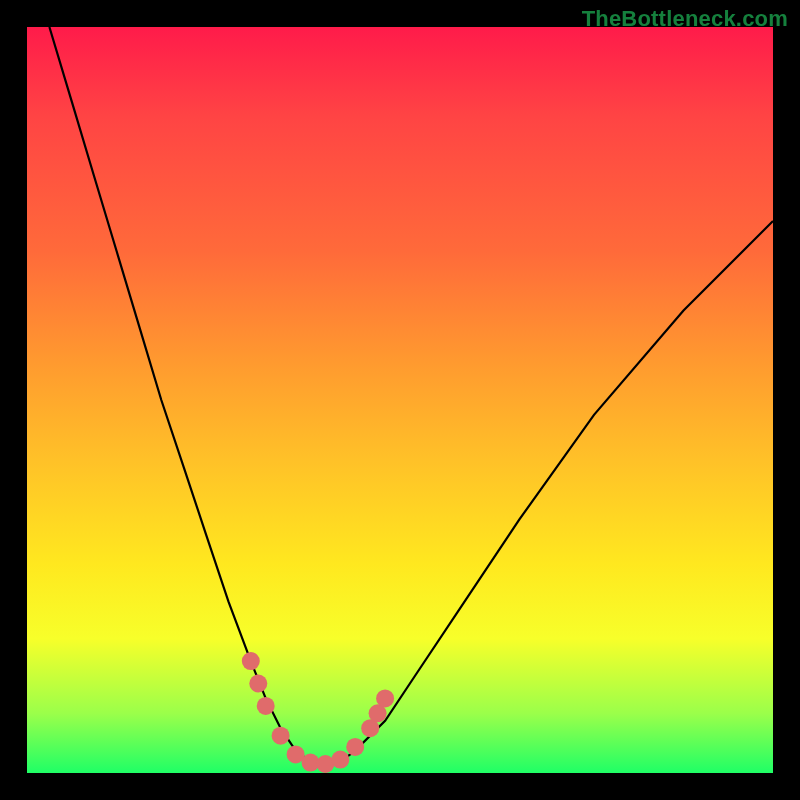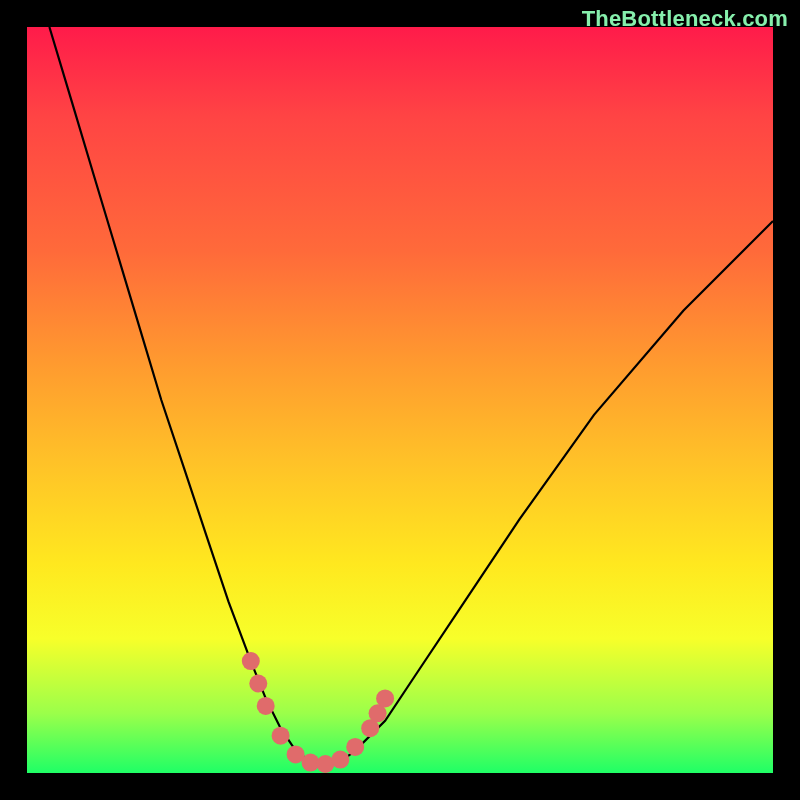--- a/index.html
+++ b/index.html
@@ -31,21 +31,21 @@
       #ffc128 58%,
       #ffe81f 72%,
       #f7ff2a 82%,
       #9bff4a 92%,
       #1fff66 100%);
   }
   .watermark {
     position: absolute;
     top: 6px;
     right: 12px;
-    color: #86efac;
+    color: #15803d;
     font-size: 22px;
     font-weight: 600;
     letter-spacing: 0.2px;
     user-select: none;
   }
   svg.curve {
     position: absolute;
     left: 0;
     top: 0;
     width: 746px;

